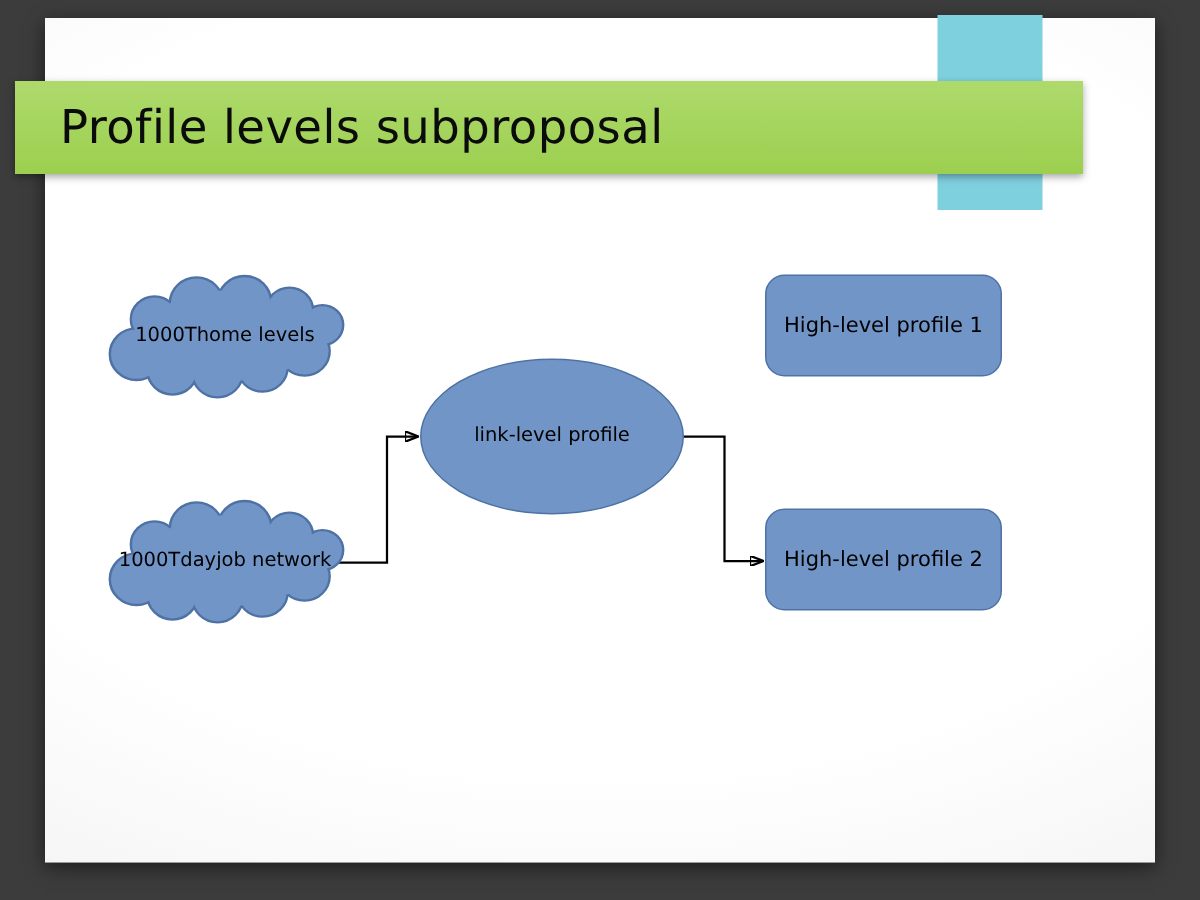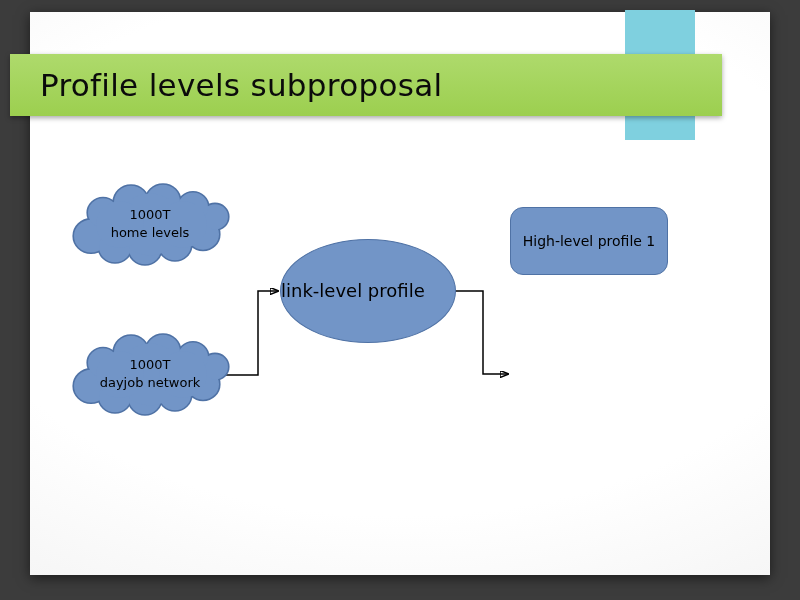--- a/index.html
+++ b/index.html
@@ -38,47 +38,47 @@
   }
   .connectors path { stroke:#000; stroke-width:1.5; fill:none; }
 
   .node { position:absolute; z-index:2; }
 
   .cloud { width:170px; height:92px; }
   .cloud svg { position:absolute; inset:0; width:100%; height:100%; overflow:visible; }
   .puff { fill:var(--shape-fill,#7295c7); stroke:var(--shape-border,#4f72a5); stroke-width:3.2; }
   .puff-fill { fill:var(--shape-fill,#7295c7); }
   .cloud .label {
-    position:absolute; inset:0; display:flex; flex-direction:column;
+    position:absolute; inset:0; display:flex; flex-direction:row;
     justify-content:center; align-items:center;
     font-size:13px; line-height:1.35; text-align:center;
   }
 
   .ellipse-node {
     width:176px; height:104px; border-radius:50%;
     background:var(--shape-fill,#7295c7);
     border:1.8px solid var(--shape-border,#4f72a5);
     box-sizing:border-box;
-    display:flex; flex-direction:column; justify-content:center; align-items:flex-start;
-    font-size:18px; line-height:1.35; text-align:center;gap:28px;
+    display:flex; flex-direction:column; justify-content:center; align-items:center;
+    font-size:13px; line-height:1.35; text-align:center;gap:28px;
   }
 
   .box-node {
     width:158px; height:68px; border-radius:13px;
     background:var(--shape-fill,#7295c7);
     border:1.8px solid var(--shape-border,#4f72a5);
     box-sizing:border-box;
     display:flex; justify-content:center; align-items:center;
     font-size:14px; text-align:center;
   }
 
   #cloud-home   { left:35px;  top:166px; }
   #cloud-dayjob { left:35px;  top:316px; }
   #link-ellipse { left:250px; top:227px; }
-  #profile-box-1 { left:480px; top:171px;margin-top:24px; }
+  #profile-box-1 { left:480px; top:171px; }
   #profile-box-2 { left:480px; top:327px; }
 </style>
 </head>
 <body>
 
 <div class="slide">
 
   <svg class="connectors" viewBox="0 0 740 563" xmlns="http://www.w3.org/2000/svg">
     <defs>
       <marker id="arrow" viewBox="0 0 9 7" refX="8" refY="3.5" markerWidth="9" markerHeight="7" markerUnits="userSpaceOnUse" orient="auto">
@@ -161,19 +161,22 @@
     </div>
   </div>
 
   <div id="link-ellipse" class="node ellipse-node">
     <span>link-level profile</span>
   </div>
 
   <div id="profile-box-1" class="node box-node">
     <span>High-level profile 1</span>
   </div>
+  <div id="profile-box-2" class="node box-node">
+    <span>High-level profile 2</span>
+  </div>
 
 </div>
 
 <div class="ribbon"></div>
 <div class="banner">
   <span class="title">Profile levels subproposal</span>
 </div>
 
 </body></html>

